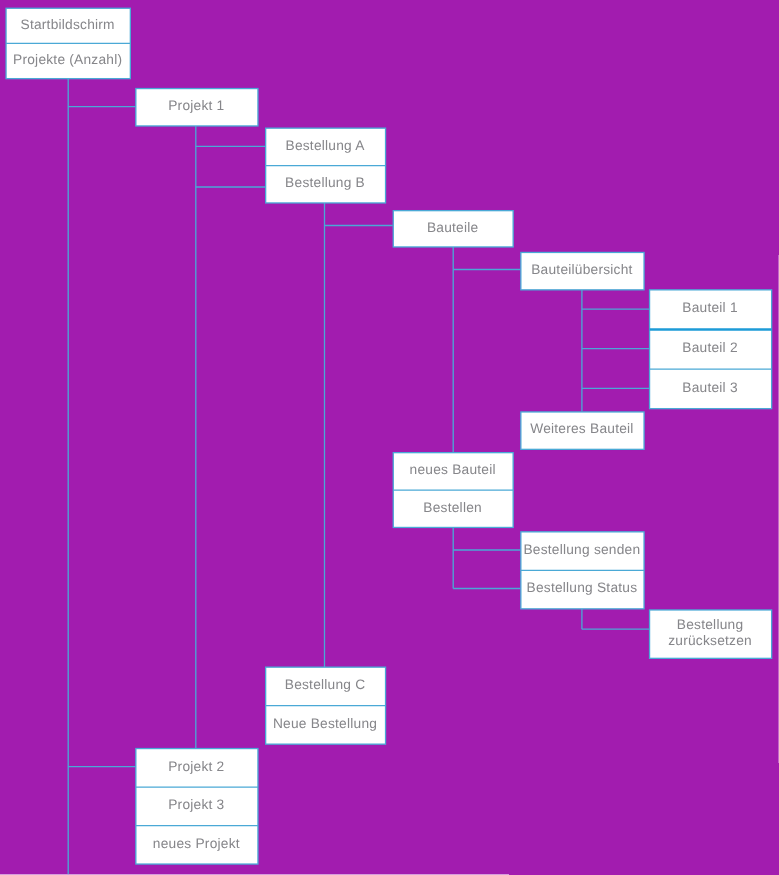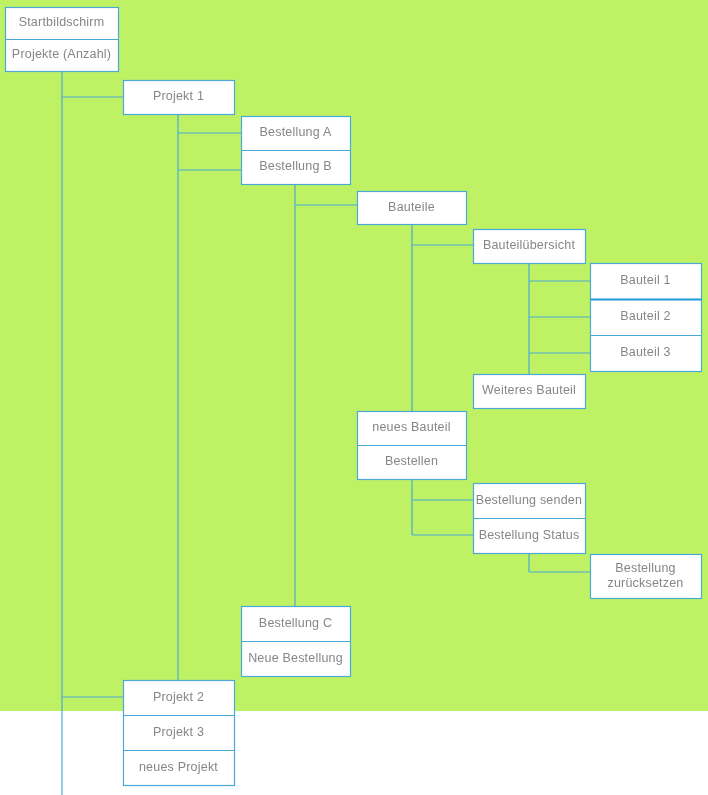--- a/index.html
+++ b/index.html
@@ -10,22 +10,22 @@
   }
   body {
     width: 708px;
     height: 795px;
     font-family: "Liberation Sans", sans-serif;
     overflow: hidden;
   }
   #diagram-root {
     position: relative;
     width: 708px;
-    height: 711px;
-    background: #bef264;
+    height: 795px;
+    background: #a21caf;
   }
   svg#sitemap-svg {
     position: absolute;
     left: 0;
     top: 0;
     width: 708px;
     height: 795px;
     display: block;
   }
   .node-label {

